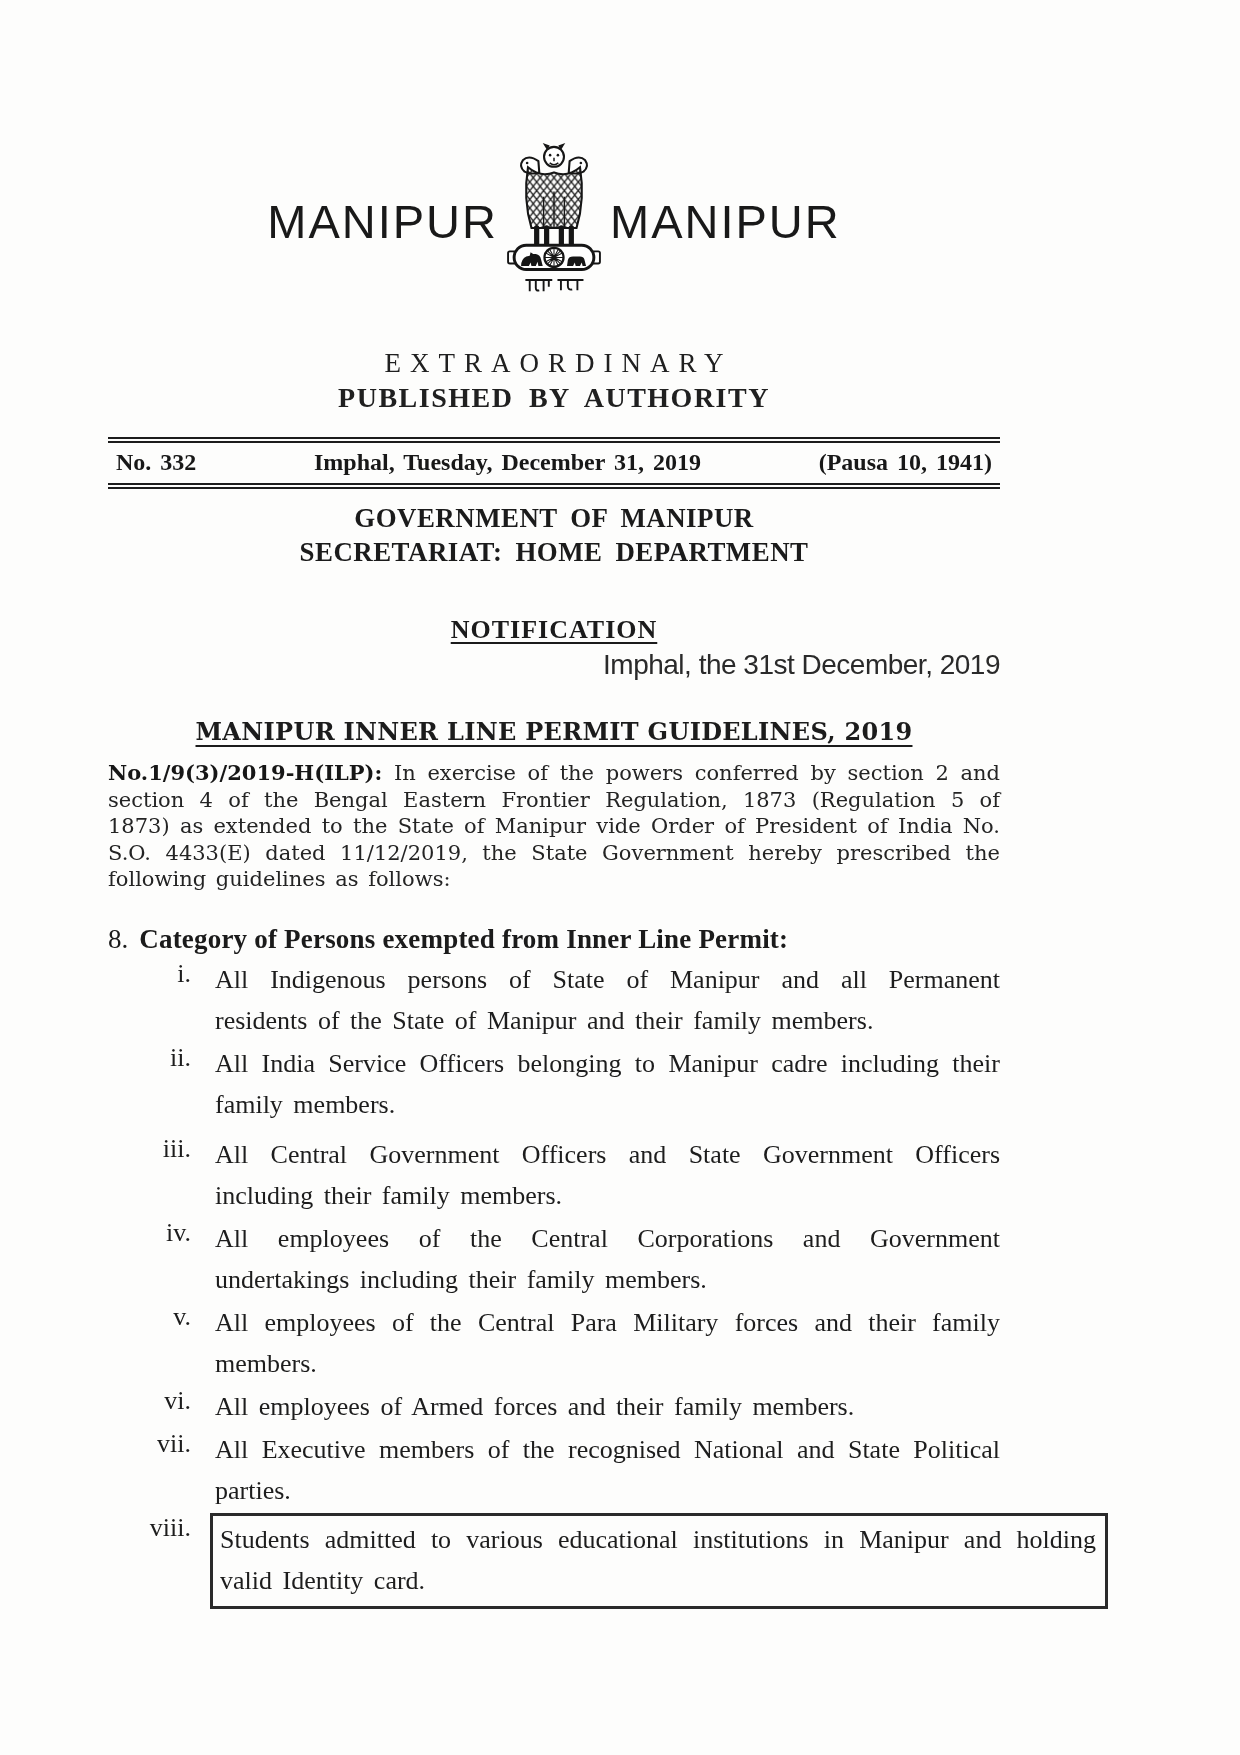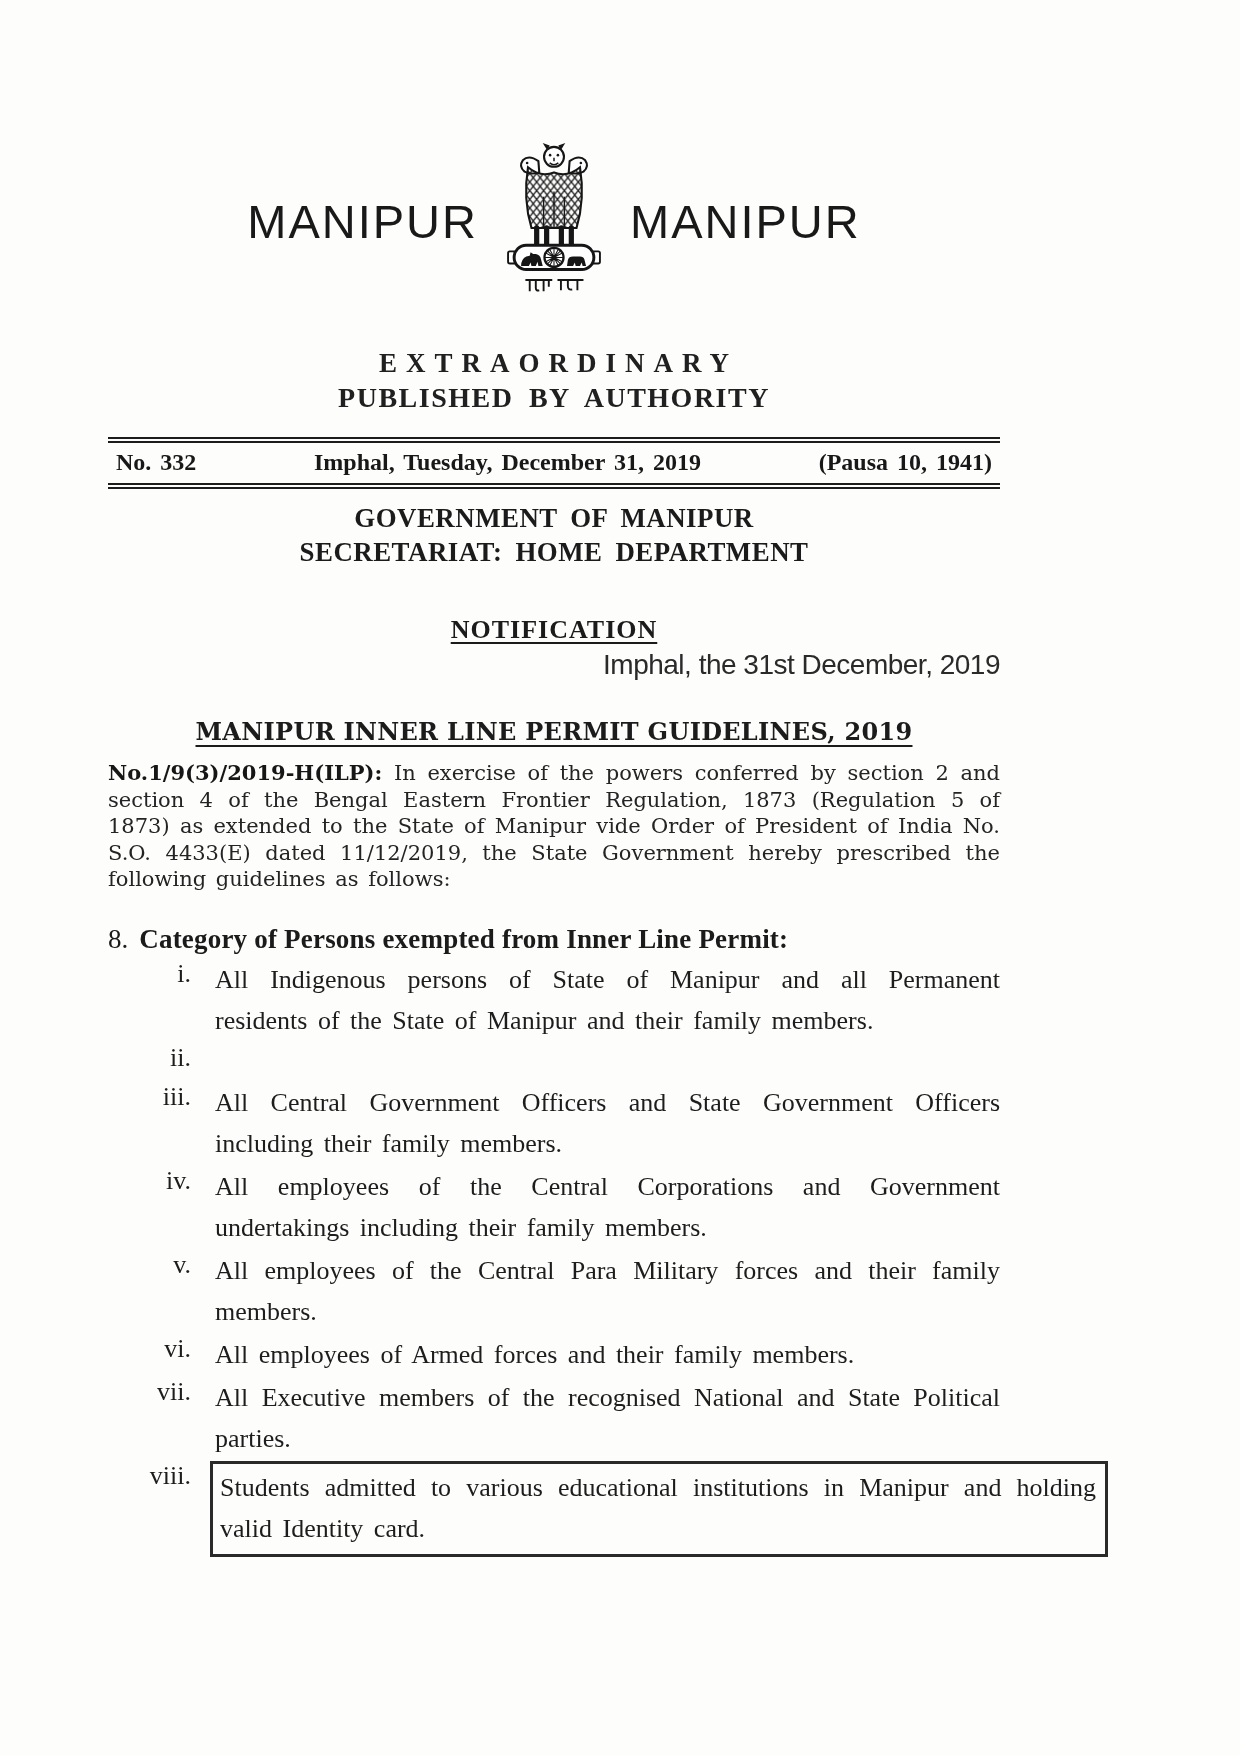--- a/index.html
+++ b/index.html
@@ -19,37 +19,37 @@
     top: 0;
     width: 892px;
   }
 
   
   .masthead-row {
     margin-top: 134px;
     display: flex;
     align-items: center;
     justify-content: center;
-    gap: 24px;
+    gap: 4px;
   }
   .mast-title {
     font-family: "Liberation Sans", sans-serif;
     font-size: 47px;
     font-weight: 400;
     letter-spacing: 2px;
     color: #191919;
     white-space: nowrap;
   }
   .emblem { width: 104px; height: 174px; flex: 0 0 auto; }
   .emblem svg { display: block; }
 
   .edition {
     margin-top: 40px;
     text-align: center;
-    font-weight: bold;
+    font-weight: normal;
     font-size: 27px;
     letter-spacing: 9px;
     padding-left: 9px;
     color: #202020;
   }
   .authority {
     margin-top: 3px;
     text-align: center;
     font-weight: bold;
     font-size: 28px;
@@ -264,20 +264,21 @@
       <span class="sec-title">Category of Persons exempted from Inner Line Permit:</span>
     </div>
 
     <div class="list">
       <div class="li">
         <span class="li-marker">i.</span>
         <div class="li-text">All Indigenous persons of State of Manipur and all Permanent residents of the State of Manipur and their family members.</div>
       </div>
       <div class="li">
         <span class="li-marker">ii.</span>
+        <div class="li-text">All India Service Officers belonging to Manipur cadre including their family members.</div>
       </div>
       <div class="li gap-top">
         <span class="li-marker">iii.</span>
         <div class="li-text">All Central Government Officers and State Government Officers including their family members.</div>
       </div>
       <div class="li">
         <span class="li-marker">iv.</span>
         <div class="li-text">All employees of the Central Corporations and Government undertakings including their family members.</div>
       </div>
       <div class="li">

